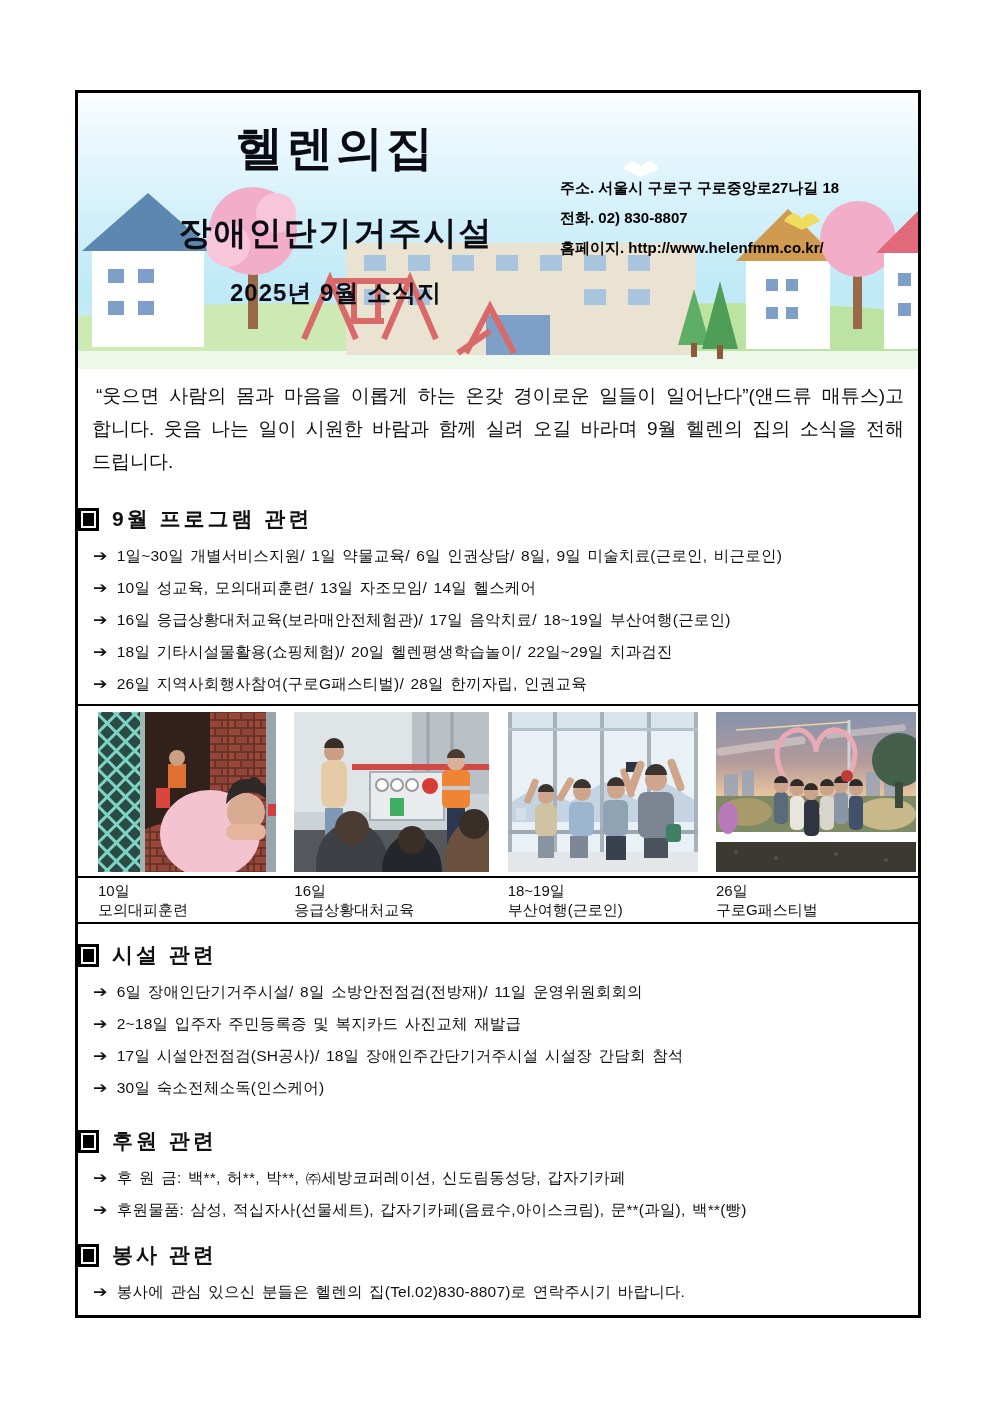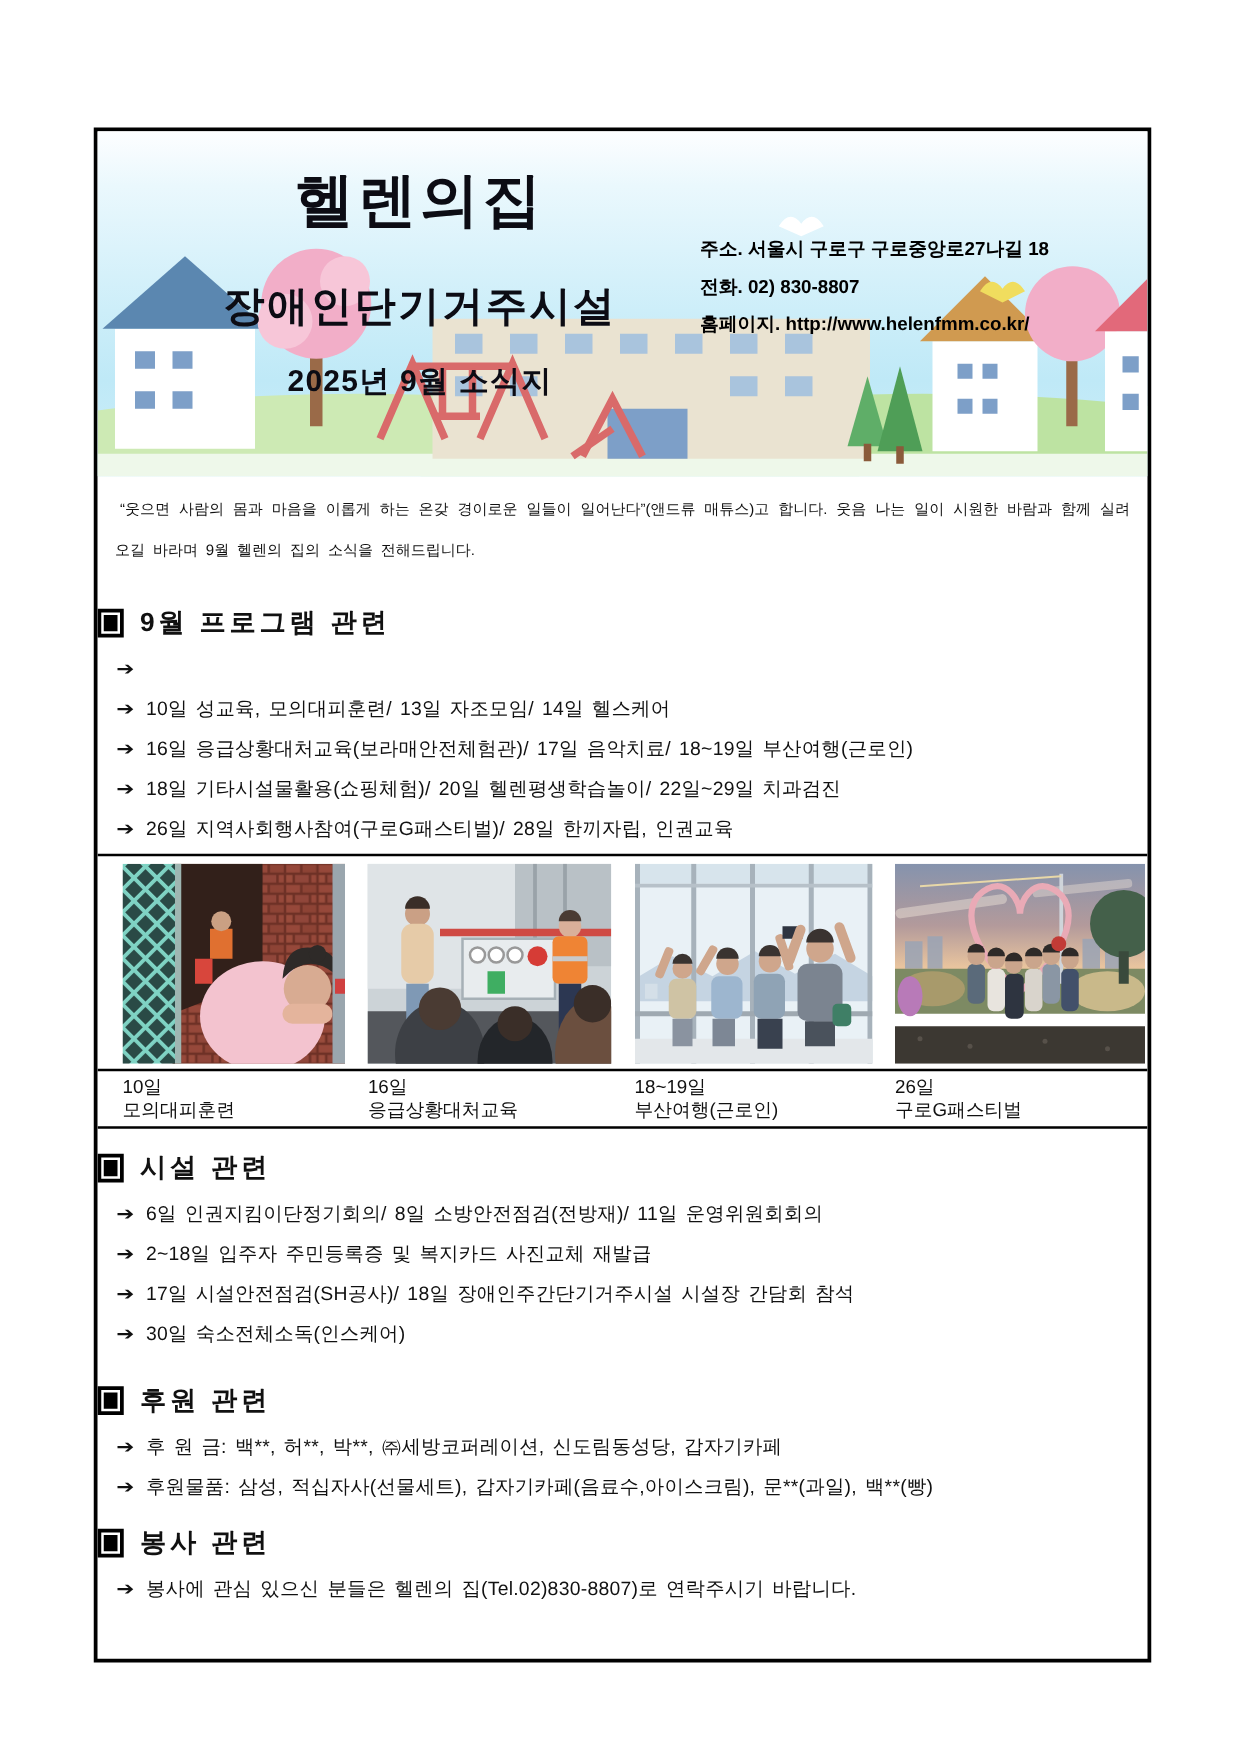--- a/index.html
+++ b/index.html
@@ -1,37 +1,37 @@
 <!DOCTYPE html>
 <html><head>
 <meta charset="utf-8">
 <style>
   html,body{margin:0;padding:0;background:#fff;}
   .page{position:relative;width:992px;height:1403px;background:#fff;overflow:hidden;
         font-family:"Liberation Sans","DejaVu Sans",sans-serif;color:#111;}
-  .frame{position:absolute;left:75px;top:102px;width:846px;height:1228px;
+  .frame{position:absolute;left:75px;top:90px;width:846px;height:1228px;
          border:3px solid #000;box-sizing:border-box;background:#fff;overflow:hidden;}
 
   
   .hero{position:relative;height:276px;overflow:hidden;
         background:linear-gradient(180deg,#fdfeff 0%,#eaf8fd 16%,#cdeef9 52%,#bfe9f7 72%,#cdeef9 100%);}
   .town{position:absolute;left:0;top:0;width:840px;height:276px;}
   .hero-text{position:absolute;left:28px;top:0;width:460px;text-align:center;z-index:2;}
   .title{position:absolute;left:0;top:24px;width:100%;font-size:47px;font-weight:bold;
          letter-spacing:3px;color:#0c0c14;}
   .subtitle{position:absolute;left:0;top:118px;width:100%;font-size:33px;font-weight:bold;
             letter-spacing:2px;color:#0c0c14;white-space:nowrap;}
   .issue{position:absolute;left:0;top:184px;width:100%;font-size:24px;font-weight:bold;
          letter-spacing:1px;color:#0c0c14;}
   .contact{position:absolute;left:482px;top:80px;z-index:2;font-size:15px;font-weight:bold;
            line-height:30px;white-space:nowrap;color:#000;}
   .contact a{color:#000;text-decoration:none;}
 
   
-  .intro{margin:10px 14px 0;font-size:12px;line-height:33px;text-align:justify;
+  .intro{margin:10px 14px 0;font-size:19px;line-height:33px;text-align:justify;
          word-spacing:3px;text-indent:4px;}
   .sec-head{margin:24px 0 0;padding:0 0;height:34px;display:flex;align-items:center;
             gap:13px;font-size:21px;font-weight:bold;letter-spacing:3px;}
   .sec-head.tight{margin-top:14px;}
   .sec-head.mid{margin-top:20px;}
   .sec-head.low{margin-top:12px;}
   .marker{display:inline-block;width:15px;height:17px;border:3px solid #000;position:relative;flex:none;}
   .marker i{position:absolute;left:2px;top:2px;right:2px;bottom:2px;background:#000;}
   .items{padding:4px 16px 0;}
   .item{height:32px;display:flex;align-items:center;gap:10px;font-size:15.5px;
@@ -160,20 +160,21 @@
 
     <div class="sec-head">
       <span class="marker">
           <i></i>
         </span>
       <span>9월 프로그램 관련</span>
     </div>
     <div class="items">
       <div class="item">
           <span class="arrow">➔</span>
+          <span>1일~30일 개별서비스지원/ 1일 약물교육/ 6일 인권상담/ 8일, 9일 미술치료(근로인, 비근로인)</span>
         </div>
       <div class="item">
           <span class="arrow">➔</span>
           <span>10일 성교육, 모의대피훈련/ 13일 자조모임/ 14일 헬스케어</span>
         </div>
       <div class="item">
           <span class="arrow">➔</span>
           <span>16일 응급상황대처교육(보라매안전체험관)/ 17일 음악치료/ 18~19일 부산여행(근로인)</span>
         </div>
       <div class="item">
@@ -377,21 +378,21 @@
 
     <div class="sec-head tight">
       <span class="marker">
           <i></i>
         </span>
       <span>시설 관련</span>
     </div>
     <div class="items">
       <div class="item">
           <span class="arrow">➔</span>
-          <span>6일 인권지킴이단정기회의/ 8일 소방안전점검(전방재)/  11일 운영위원회회의</span>
+          <span>6일 장애인단기거주시설/ 8일 소방안전점검(전방재)/  11일 운영위원회회의</span>
         </div>
       <div class="item">
           <span class="arrow">➔</span>
           <span>2~18일 입주자 주민등록증 및 복지카드 사진교체 재발급</span>
         </div>
       <div class="item">
           <span class="arrow">➔</span>
           <span>17일 시설안전점검(SH공사)/ 18일 장애인주간단기거주시설 시설장 간담회 참석</span>
         </div>
       <div class="item">

